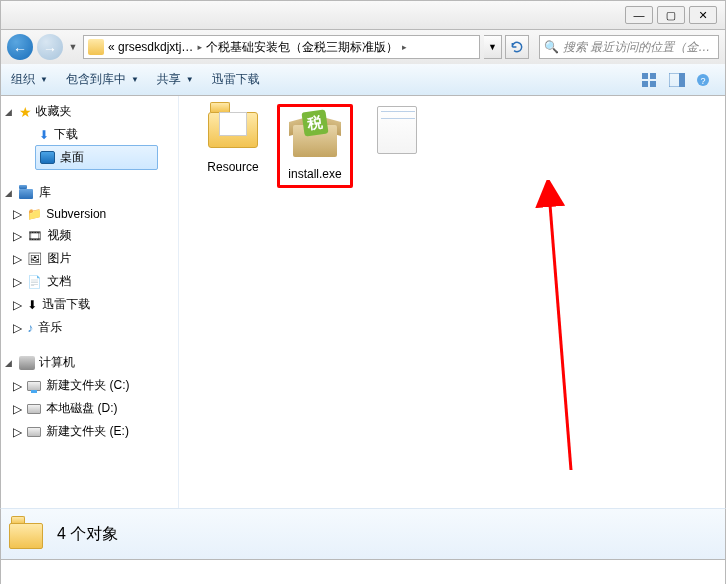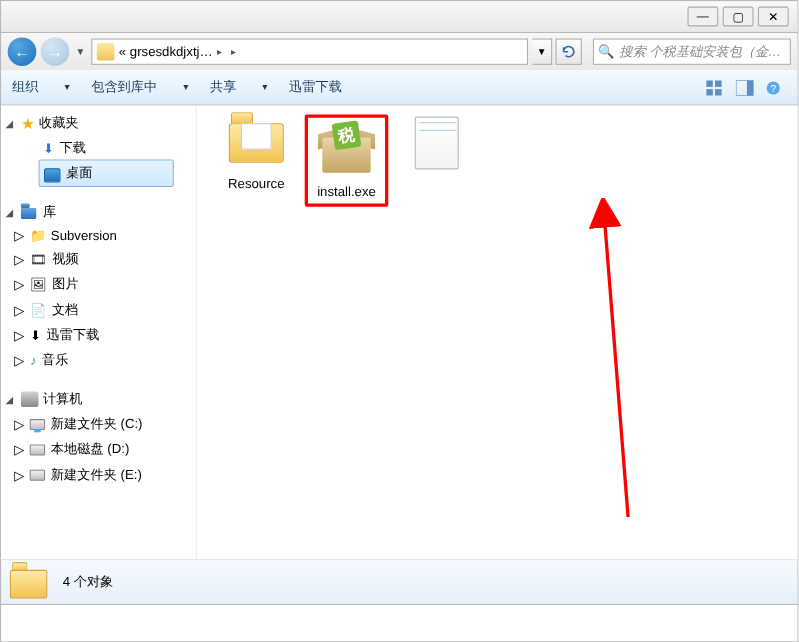--- a/index.html
+++ b/index.html
@@ -20,33 +20,33 @@
     .addr .crumb { cursor: pointer; white-space: nowrap; }
     .addr .sep { margin: 0 4px; font-size: 9px; color: #555; }
     .addr-dd { width: 18px; height: 24px; border: 1px solid #b0b0b0; border-left: none; background: linear-gradient(#fdfdfd, #e7e7e7); display: flex; align-items: center; justify-content: center; font-size: 9px; cursor: pointer; }
     .refresh { width: 24px; height: 24px; border: 1px solid #b0b0b0; margin-left: -1px; background: linear-gradient(#fdfdfd, #e7e7e7); display: flex; align-items: center; justify-content: center; cursor: pointer; }
     .refresh svg { width: 14px; height: 14px; }
     .search { width: 180px; height: 24px; border: 1px solid #b0b0b0; background: #fff; margin-left: 6px; display: flex; align-items: center; padding: 0 4px; font-size: 12px; color: #888; font-style: italic; }
     .search-icon { margin-right: 4px; font-style: normal; }
 
     
     .toolbar { height: 32px; background: linear-gradient(#f5fafe, #dbecf9); border: 1px solid #b8b8b8; border-top: none; display: flex; align-items: center; padding: 0 10px; gap: 18px; font-size: 12px; }
-    .tool { display: flex; align-items: center; gap: 22px; cursor: pointer; color: #1a3b5c; }
+    .tool { display: flex; align-items: center; gap: 5px; cursor: pointer; color: #1a3b5c; }
     .tool .dd { font-size: 8px; }
     .tool-right { margin-left: auto; display: flex; gap: 2px; }
     .tool-icon-btn { width: 24px; height: 22px; display: flex; align-items: center; justify-content: center; cursor: pointer; }
 
     
     .body { display: flex; height: 412px; border-left: 1px solid #b8b8b8; border-right: 1px solid #b8b8b8; }
     .sidebar { width: 178px; background: #fff; border-right: 1px solid #e6eef7; overflow: hidden; font-size: 12px; padding-top: 4px; }
     .tree-group { margin-bottom: 12px; }
     .tree-hdr { display: flex; align-items: center; gap: 4px; padding: 3px 4px 3px 16px; cursor: pointer; }
     .tree-hdr .exp { font-size: 9px; color: #555; width: 10px; display: inline-block; margin-left: -12px; }
     .tree-item { display: flex; align-items: center; gap: 5px; padding: 3px 4px 3px 38px; cursor: pointer; }
-    .tree-item.sel { background: linear-gradient(#e5f3ff, #cfe8ff); border: 1px solid #7eb6ea; border-radius: 2px; margin: -1px 20px -1px 34px; padding-left: 4px; align-items: flex-end; }
+    .tree-item.sel { background: linear-gradient(#e5f3ff, #cfe8ff); border: 1px solid #7eb6ea; border-radius: 2px; margin: -1px 20px -1px 34px; padding-left: 4px; }
     .fav-star { color: #f5b301; font-size: 14px; }
     .ico-dl { color: #2a7de0; }
     .ico-desktop { width: 15px; height: 13px; background: linear-gradient(#4aa3e6, #1a6fbb); border: 1px solid #1a5a94; border-radius: 2px; position: relative; }
     .ico-recent { width: 14px; height: 14px; background: linear-gradient(#ffe9a8, #f2c351); border: 1px solid #cc9a2f; border-radius: 2px; }
     .ico-lib { width: 16px; height: 16px; display: inline-block; position: relative; }
     .ico-lib::before { content: ""; position: absolute; width: 14px; height: 10px; background: linear-gradient(#6aa6e0,#2a6fb8); top: 4px; left: 0; border-radius: 1px; }
     .ico-lib::after { content: ""; position: absolute; width: 8px; height: 4px; background: linear-gradient(#6aa6e0,#2a6fb8); top: 0; left: 0; border-radius: 1px; }
     .ico-pc { width: 16px; height: 14px; background: linear-gradient(#d4d4d4,#888); border-radius: 2px; display: inline-block; }
     .ico-drive { width: 14px; height: 10px; background: linear-gradient(#f2f2f2,#c0c0c0); border: 1px solid #888; border-radius: 1px; display: inline-block; position: relative; }
     .ico-drive.c::after { content: ""; position: absolute; width: 6px; height: 3px; background: #49a9f2; bottom: -3px; left: 3px; }
@@ -66,21 +66,21 @@
     .install-box .lid-l { position: absolute; width: 22px; height: 14px; background: linear-gradient(#d6bd85, #c0a060); top: 6px; left: -2px; transform: skewY(-15deg); }
     .install-box .lid-r { position: absolute; width: 22px; height: 14px; background: linear-gradient(#d6bd85, #c0a060); top: 6px; right: -2px; transform: skewY(15deg); }
     .install-box .tax { position: absolute; width: 24px; height: 24px; background: #7ab83a; border-radius: 3px; top: -2px; left: 12px; color: #fff; font-size: 15px; font-weight: bold; display: flex; align-items: center; justify-content: center; transform: rotate(-8deg); }
     .highlight { border: 3px solid #f00; border-radius: 2px; padding: 4px 2px 2px; }
     .doc-shape { width: 40px; height: 48px; margin: auto; background: linear-gradient(#fff, #f4f4f4); border: 1px solid #b8b8b8; border-radius: 2px; position: relative; }
     .doc-shape::before { content: ""; position: absolute; width: 34px; height: 6px; border-top: 1px solid #bbd0e8; border-bottom: 1px solid #bbd0e8; top: 4px; left: 3px; }
 
     .arrow-svg { position: absolute; top: 84px; left: 344px; width: 120px; height: 300px; pointer-events: none; }
 
     
-    .status { height: 42px; background: linear-gradient(#f5fafe, #e7f1fb); border: 1px solid #b8b8b8; border-top-color: #dce8f4; display: flex; align-items: center; padding: 0 8px; gap: 12px; font-size: 12px; }
+    .status { height: 52px; background: linear-gradient(#f5fafe, #e7f1fb); border: 1px solid #b8b8b8; border-top-color: #dce8f4; display: flex; align-items: center; padding: 0 8px; gap: 12px; font-size: 16px; }
     .status-folder { width: 36px; height: 30px; position: relative; }
     .status-folder .sf-back { position: absolute; width: 34px; height: 26px; background: linear-gradient(#ffe9a8, #f2c351); border-radius: 2px; bottom: 0; border: 1px solid #d4a636; }
     .status-folder .sf-tab { position: absolute; width: 14px; height: 8px; background: linear-gradient(#ffe9a8, #f2c351); border-radius: 2px 2px 0 0; top: -3px; left: 2px; border: 1px solid #d4a636; border-bottom: none; }
 
     .bottom-gap { height: 34px; background: #fff; border-left: 1px solid #b8b8b8; border-right: 1px solid #b8b8b8; border-bottom: 1px solid #b8b8b8; }
   </style>
 </head>
 <body>
 
 <div class="titlebar">
@@ -90,31 +90,32 @@
 </div>
 
 <div class="navbar">
   <div class="nav-circle nav-back">←</div>
   <div class="nav-circle nav-fwd">→</div>
   <div class="nav-dd">▼</div>
   <div class="addr">
     <span class="addr-icon"></span>
     <span class="crumb">« grsesdkdjxtj…</span>
     <span class="sep">▸</span>
+    <span class="crumb">个税基础安装包（金税三期标准版）</span>
     <span class="sep">▸</span>
   </div>
   <div class="addr-dd">▼</div>
   <div class="refresh">
     <svg viewBox="0 0 24 24" fill="none" stroke="#2a6fb8" stroke-width="2.5">
         <path d="M4 12a8 8 0 1 1 3 6.2M4 12V5M4 12h7"></path>
       </svg>
   </div>
   <div class="search">
     <span class="search-icon">🔍</span>
-    <span>搜索 个税基础安装包（金…</span>
+    <span>搜索 最近访问的位置（金…</span>
   </div>
 </div>
 
 <div class="toolbar">
   <div class="tool">
       <span>组织</span>
       <span class="dd">▼</span>
     </div>
   <div class="tool">
       <span>包含到库中</span>

